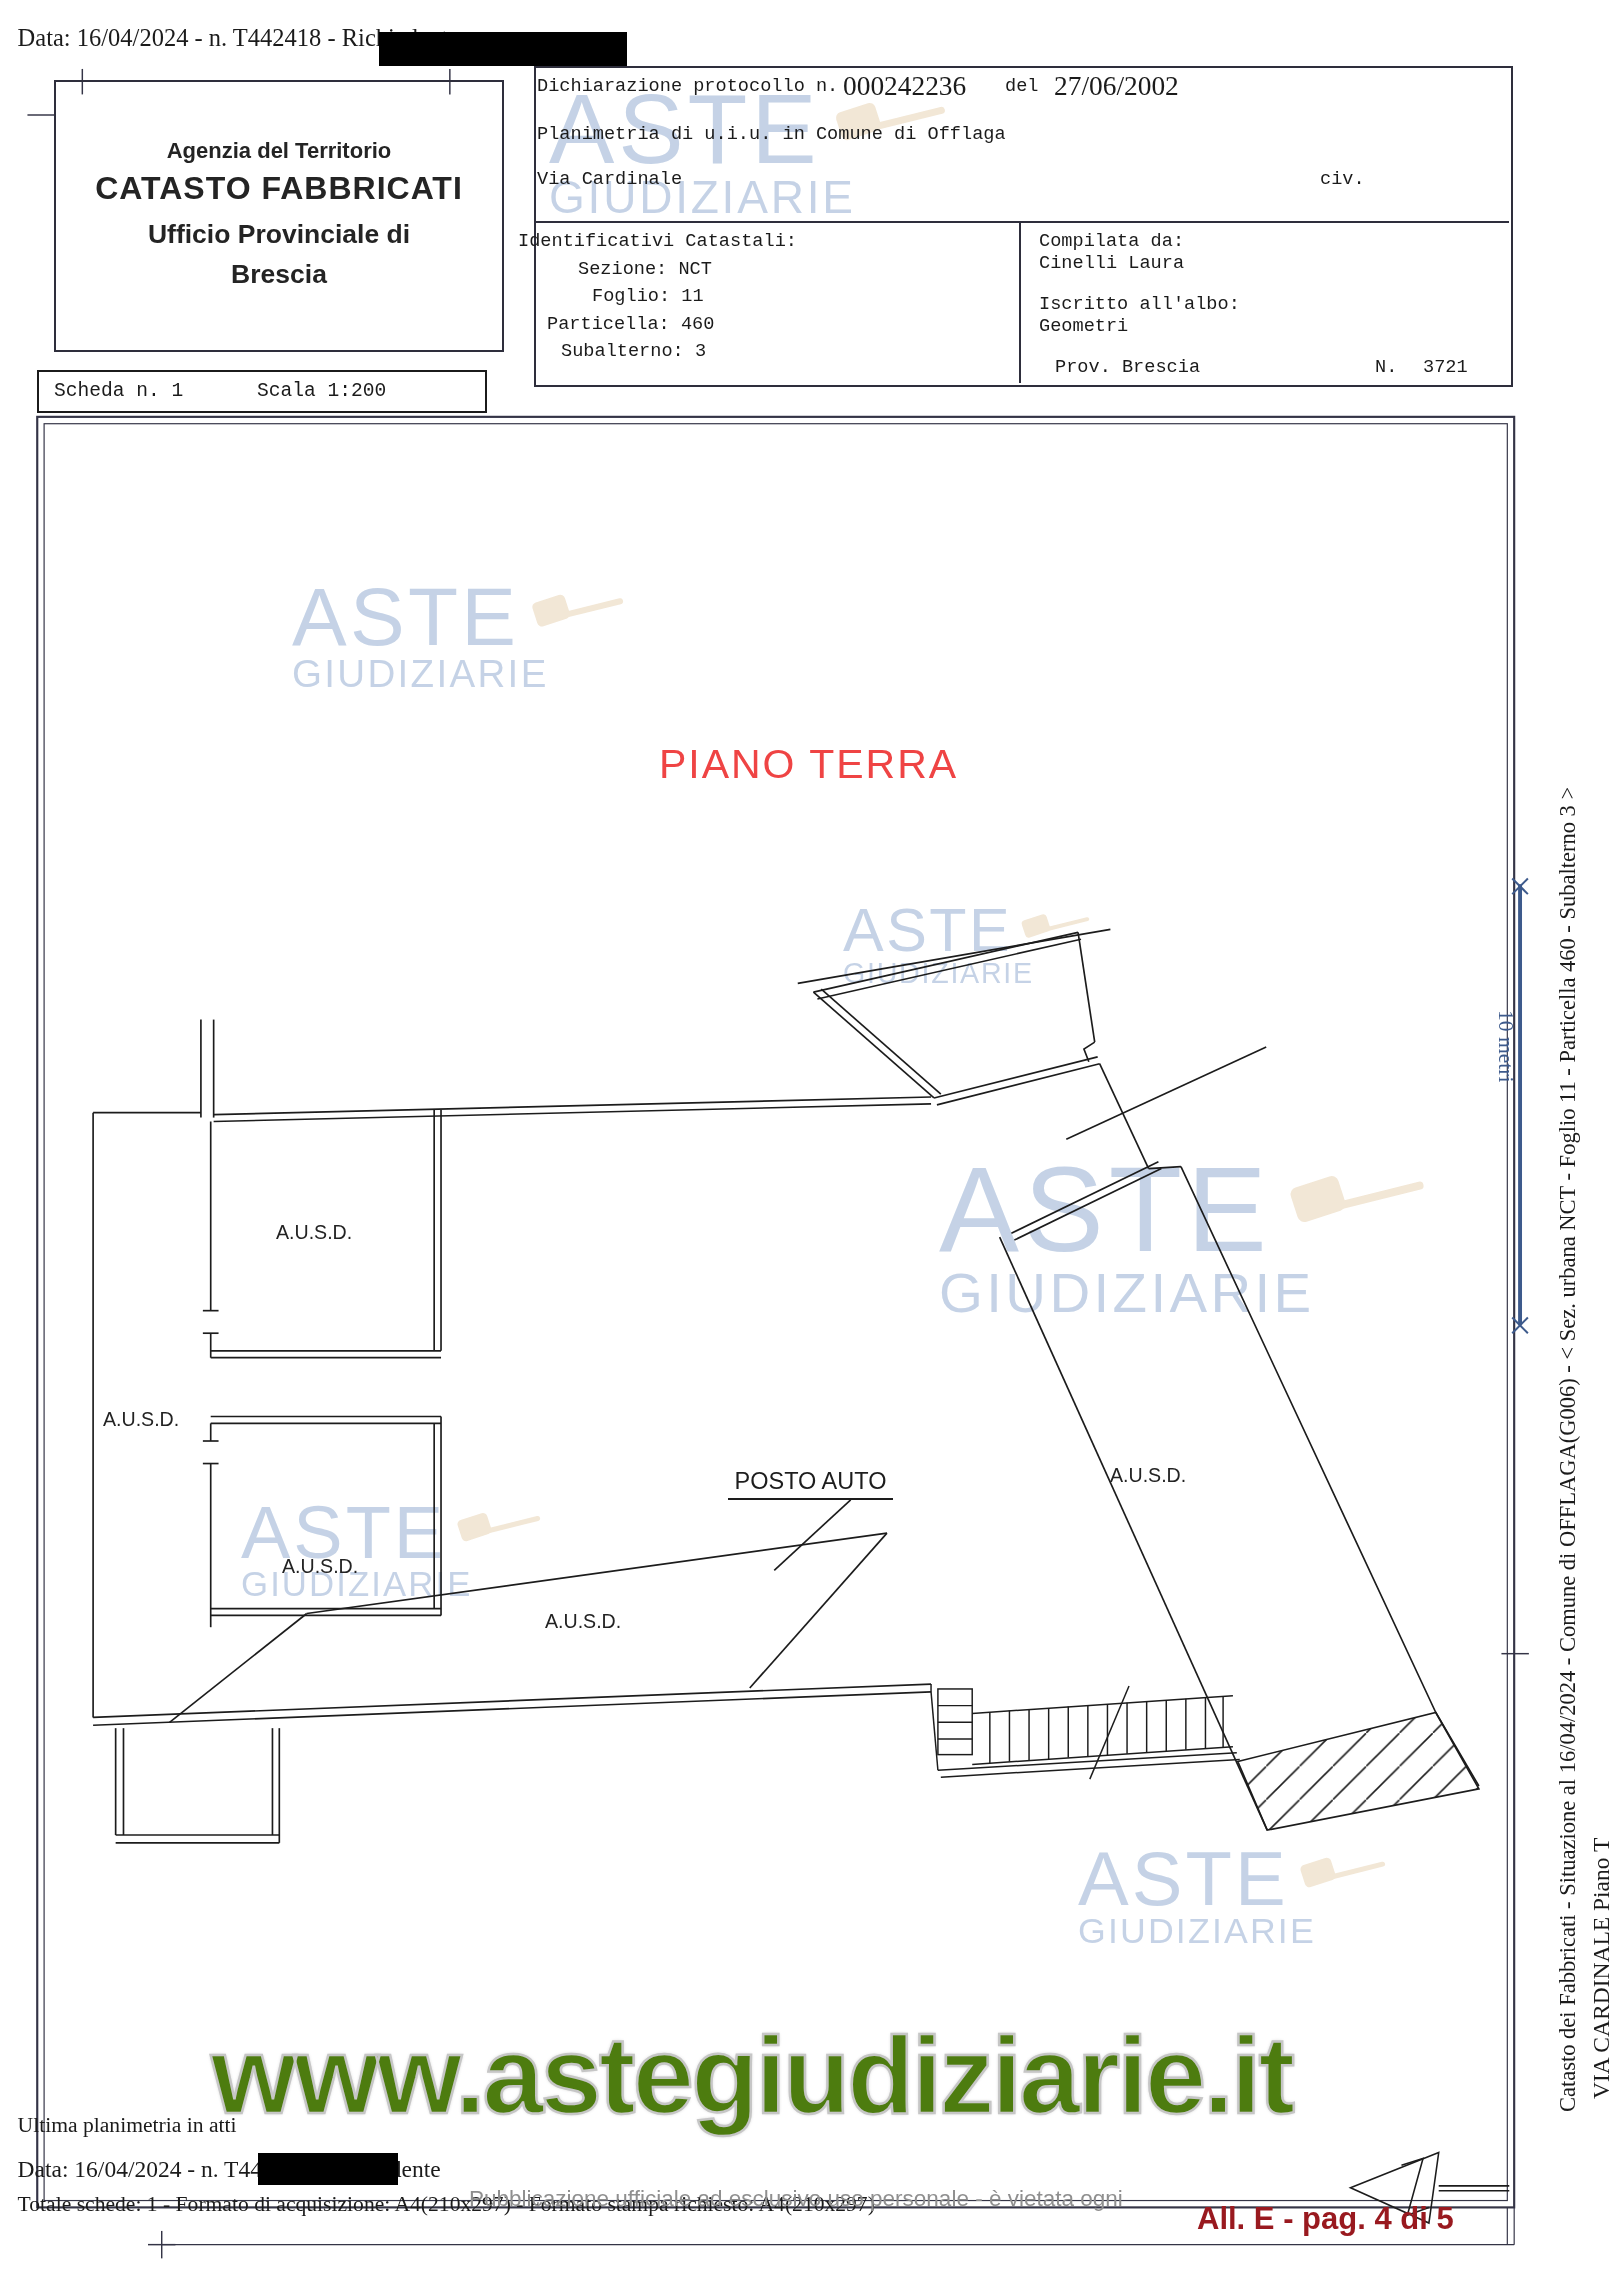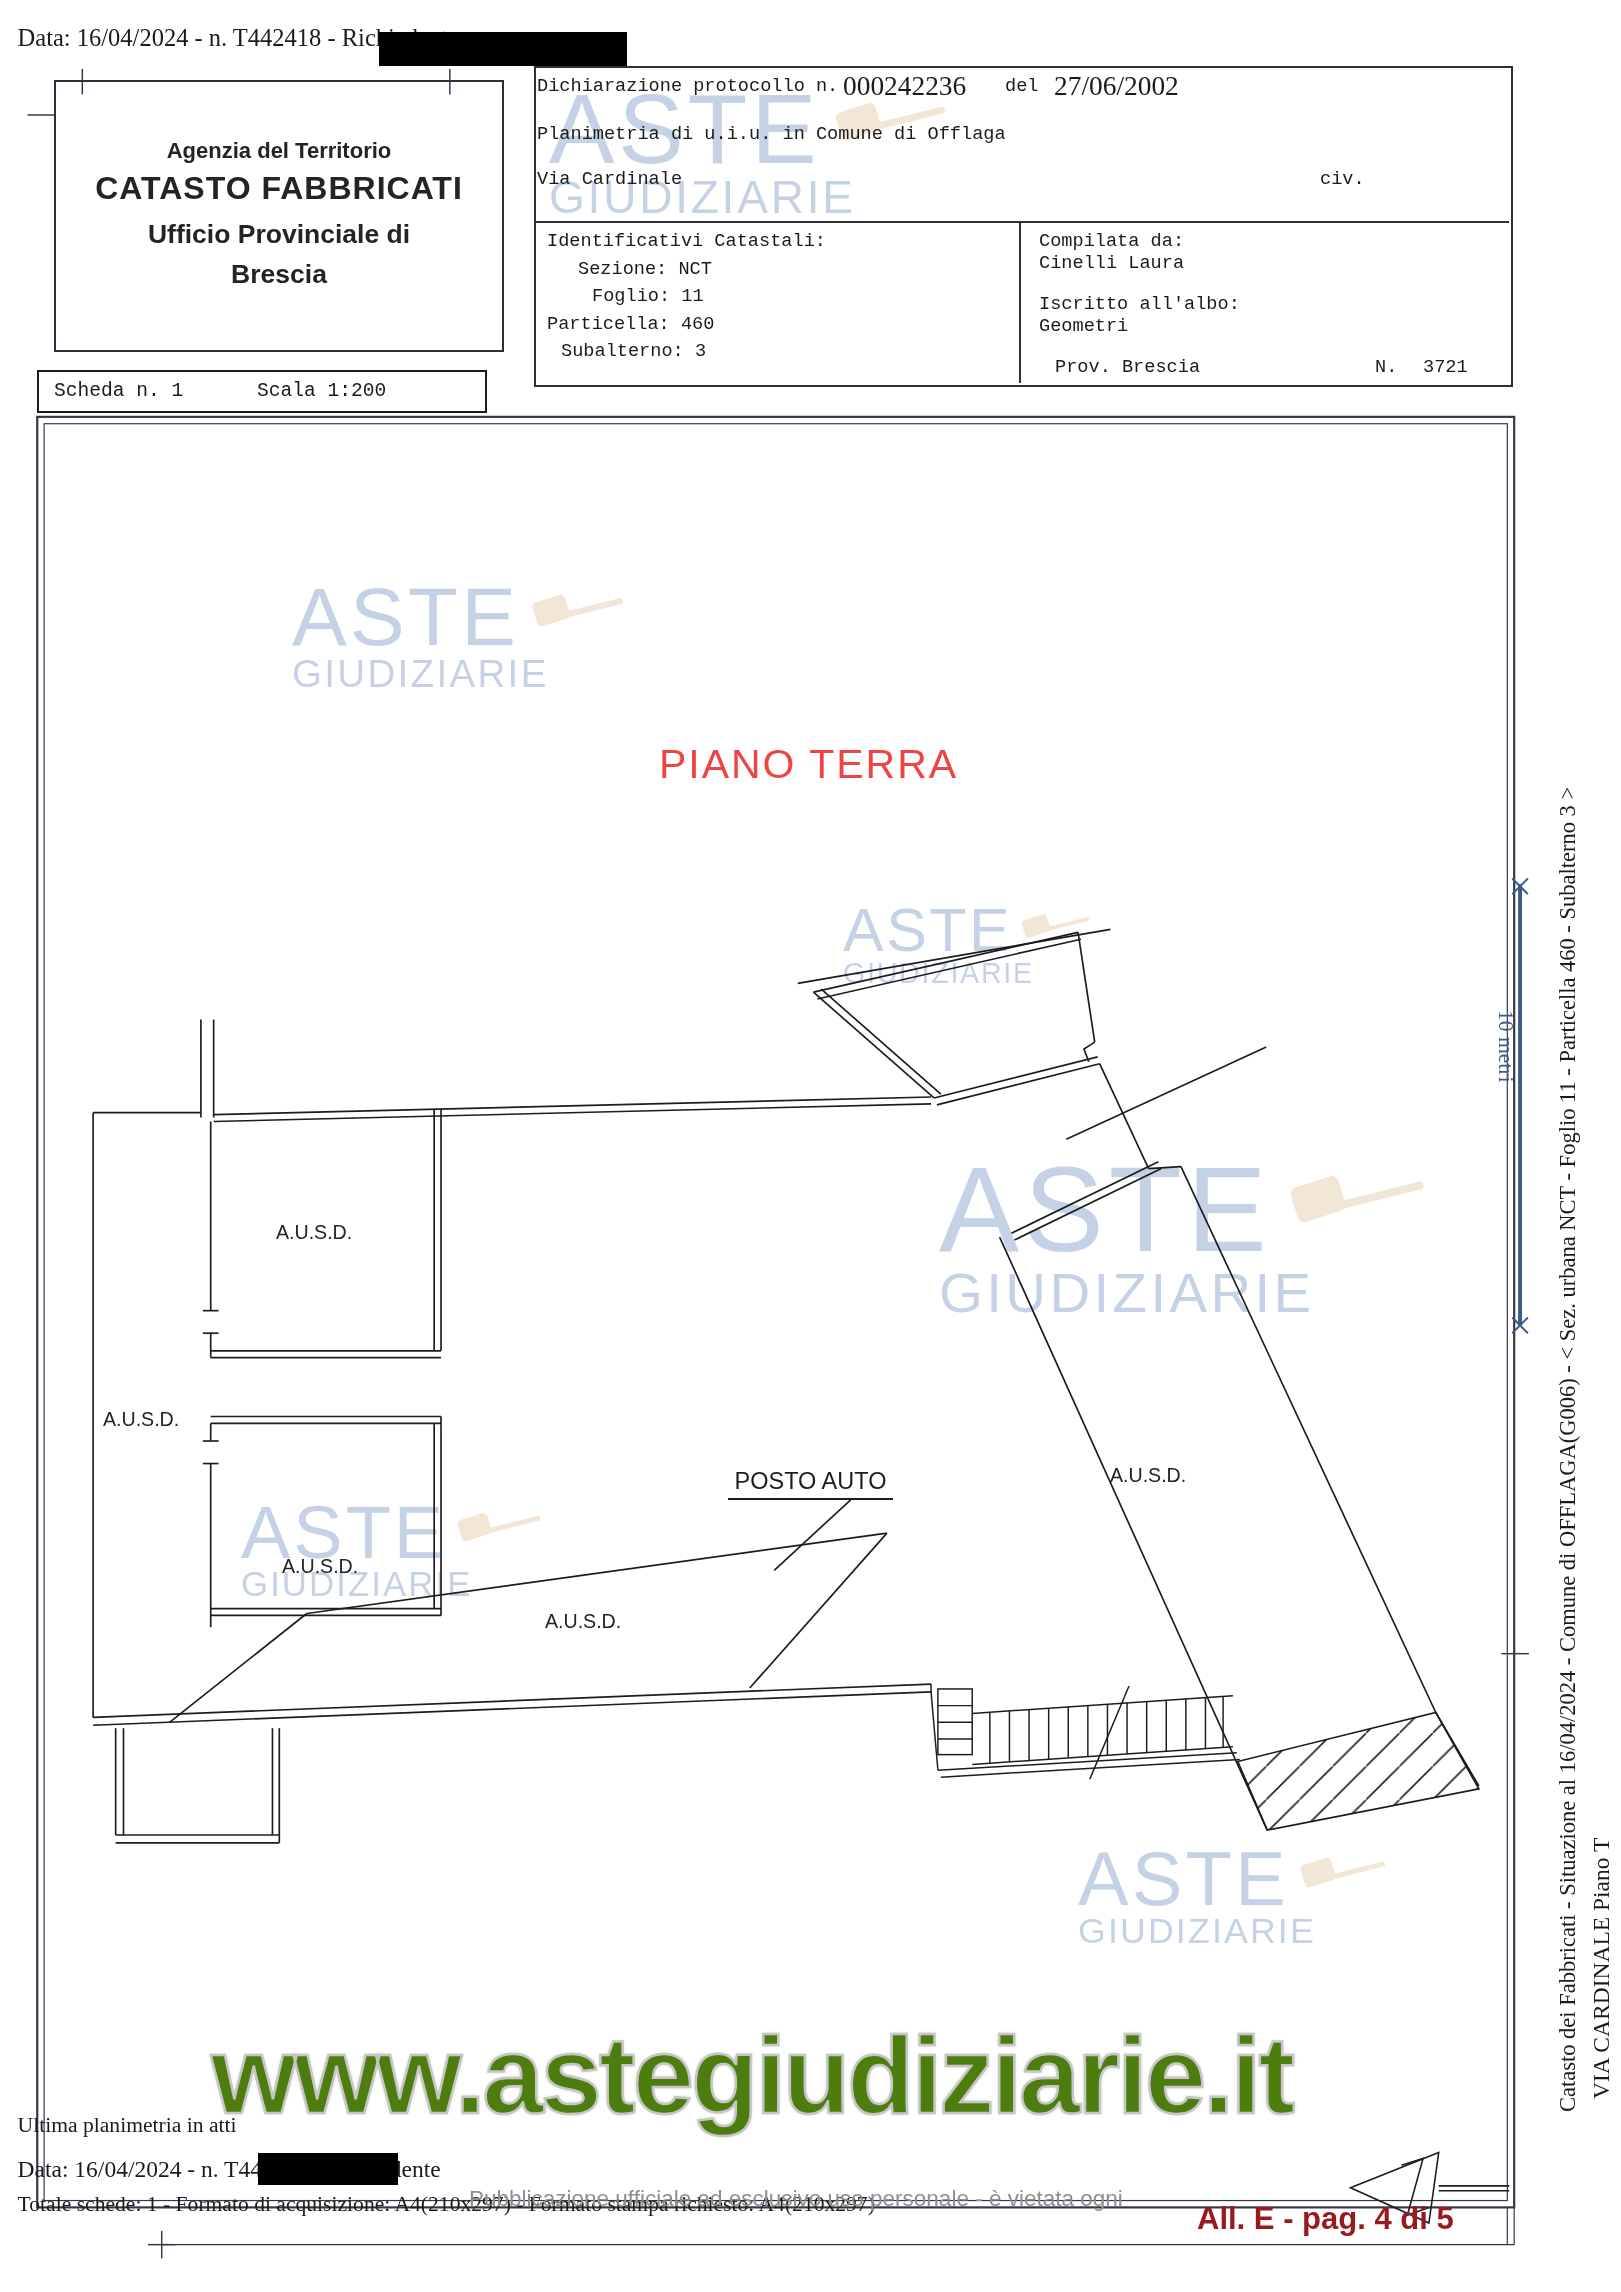--- a/index.html
+++ b/index.html
@@ -249,21 +249,21 @@
   <div class="abs vdiv txt"></div>
 
   <div class="abs m19 txt" style="left:537px;top:76px;">Dichiarazione protocollo n.</div>
   <div class="abs s28 txt" style="left:843px;top:71px;">000242236</div>
   <div class="abs m19 txt" style="left:1005px;top:76px;">del</div>
   <div class="abs s28 txt" style="left:1054px;top:71px;">27/06/2002</div>
   <div class="abs m19 txt" style="left:537px;top:124px;">Planimetria di u.i.u. in Comune di Offlaga</div>
   <div class="abs m19 txt" style="left:537px;top:169px;">Via Cardinale</div>
   <div class="abs m19 txt" style="left:1320px;top:169px;">civ.</div>
 
-  <div class="abs m19 txt" style="left:547px;top:231px;text-align:right;">Identificativi Catastali:</div>
+  <div class="abs m19 txt" style="left:518px;top:231px;text-align:right;">Identificativi Catastali:</div>
   <div class="abs m19 txt" style="left:578px;top:259px;">Sezione: NCT</div>
   <div class="abs m19 txt" style="left:592px;top:286px;">Foglio: 11</div>
   <div class="abs m19 txt" style="left:547px;top:314px;">Particella: 460</div>
   <div class="abs m19 txt" style="left:561px;top:341px;">Subalterno: 3</div>
 
   <div class="abs m19 txt" style="left:1039px;top:231px;">Compilata da:</div>
   <div class="abs m19 txt" style="left:1039px;top:253px;">Cinelli Laura</div>
   <div class="abs m19 txt" style="left:1039px;top:294px;">Iscritto all'albo:</div>
   <div class="abs m19 txt" style="left:1039px;top:316px;">Geometri</div>
   <div class="abs m19 txt" style="left:1039px;top:357px;margin-left:16px;">Prov. Brescia</div>

